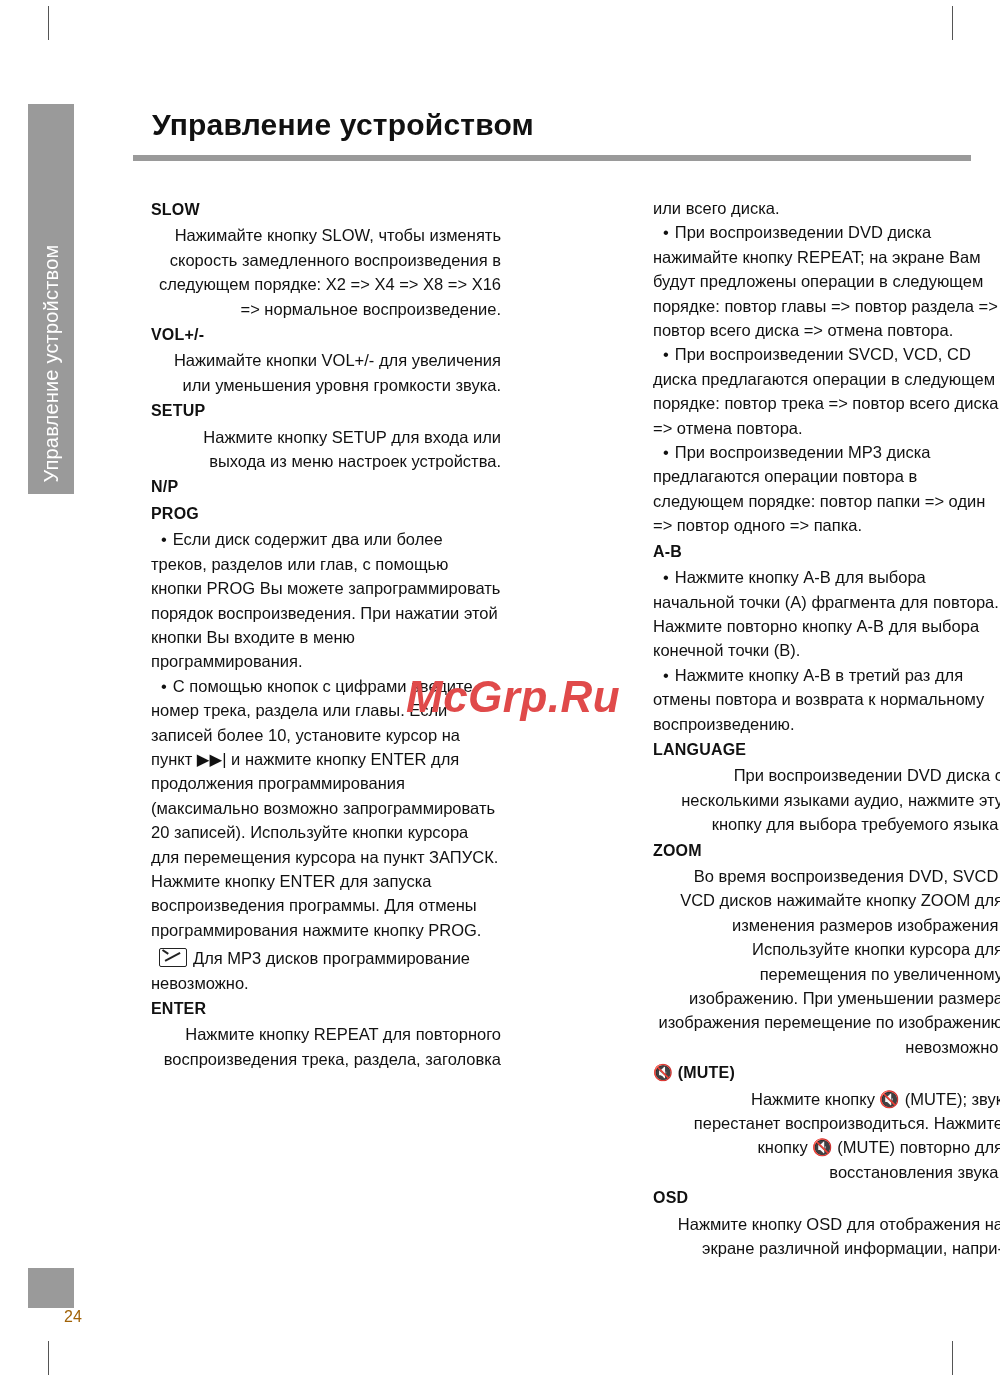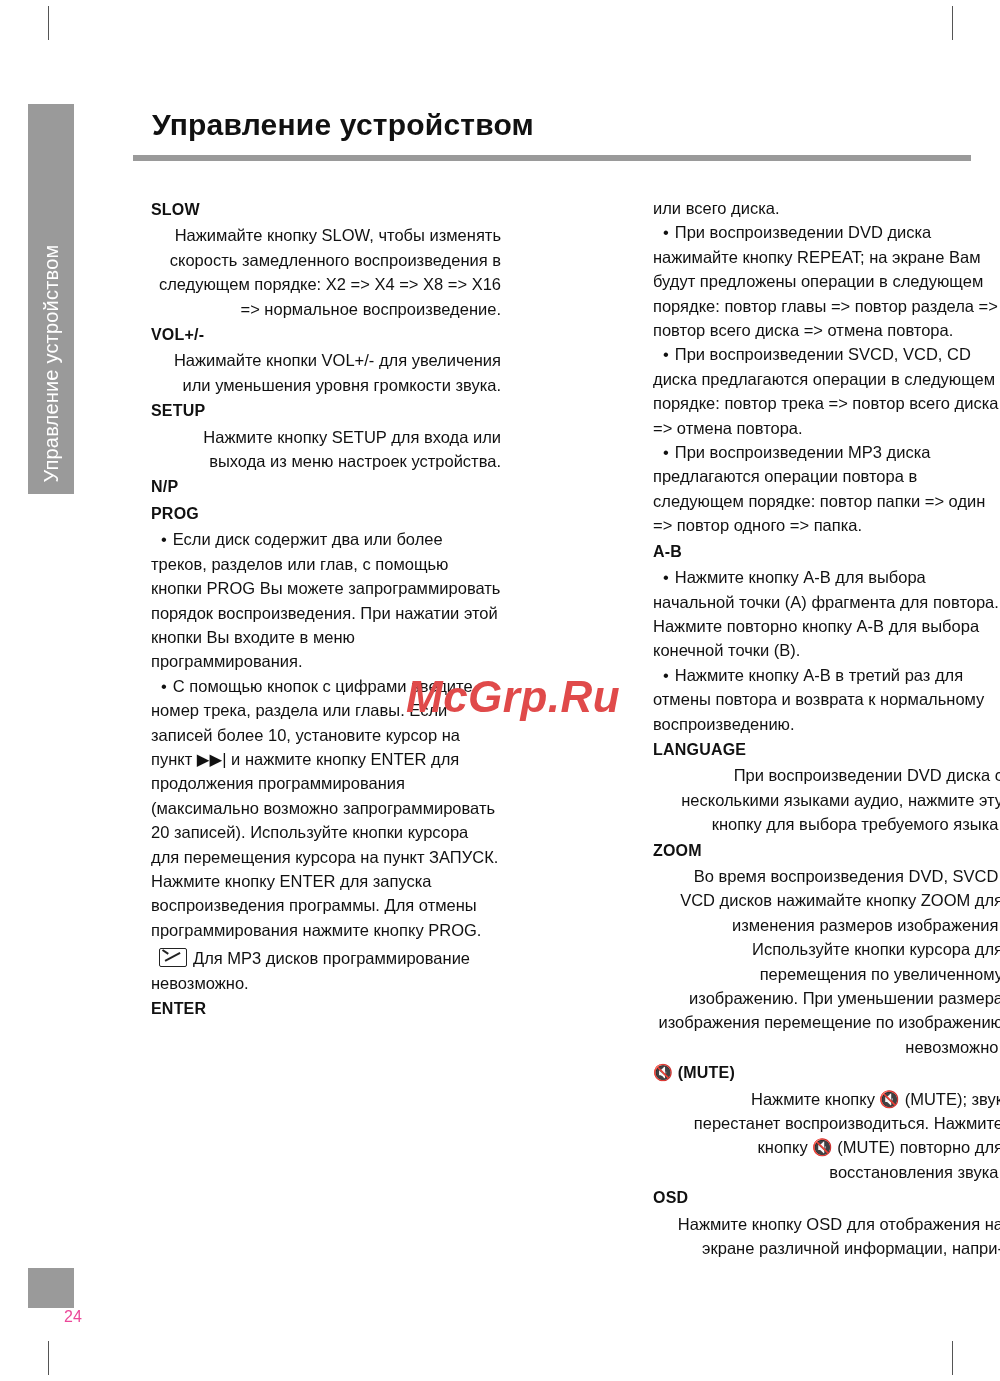--- a/index.html
+++ b/index.html
@@ -51,21 +51,21 @@
     width: 46px;
     height: 40px;
     background: #9a9a9a;
   }
 
   .page-number {
     position: absolute;
     left: 64px;
     top: 1308px;
     font-size: 16px;
-    color: #ec4899;
+    color: #a16207;
   }
 
   .title {
     position: absolute;
     left: 152px;
     top: 108px;
     font-size: 30px;
     font-weight: bold;
     letter-spacing: 0.2px;
     color: #111;
@@ -195,20 +195,21 @@
       <p class="ind">Нажмите кнопку SETUP для входа или выхода из меню настроек устройства.</p>
 
       <h3 class="sec">N/P</h3>
 
       <h3 class="sec">PROG</h3>
       <p class="bullet">Если диск содержит два или более треков, разделов или глав, с помощью кнопки PROG Вы можете запрограммировать порядок воспроизведения. При нажатии этой кнопки Вы входите в меню программирования.</p>
       <p class="bullet">С помощью кнопок с цифрами введите номер трека, раздела или главы. Если записей более 10, установите курсор на пункт ▶▶| и нажмите кнопку ENTER для продолжения программирования (максимально возможно запрограммировать 20 записей). Используйте кнопки курсора для перемещения курсора на пункт ЗАПУСК. Нажмите кнопку ENTER для запуска воспроизведения программы. Для отмены программирования нажмите кнопку PROG.</p>
       <p class="note-row"><span class="note-icon"></span><span>Для MP3 дисков программирование невозможно.</span></p>
 
       <h3 class="sec">ENTER</h3>
+      <p class="ind">Нажмите кнопку REPEAT для повторного воспроизведения трека, раздела, заголовка</p>
     </div>
 
     <div class="col col-right">
 
       <p>или всего диска.</p>
       <p class="bullet">При воспроизведении DVD диска нажимайте кнопку REPEAT; на экране Вам будут предложены операции в следующем порядке: повтор главы =&gt; повтор раздела =&gt; повтор всего диска =&gt; отмена повтора.</p>
       <p class="bullet">При воспроизведении SVCD, VCD, CD диска предлагаются операции в следующем порядке: повтор трека =&gt; повтор всего диска =&gt; отмена повтора.</p>
       <p class="bullet">При воспроизведении MP3 диска предлагаются операции повтора в следующем порядке: повтор папки =&gt; один =&gt; повтор одного =&gt; папка.</p>
 
       <h3 class="sec">A-B</h3>

